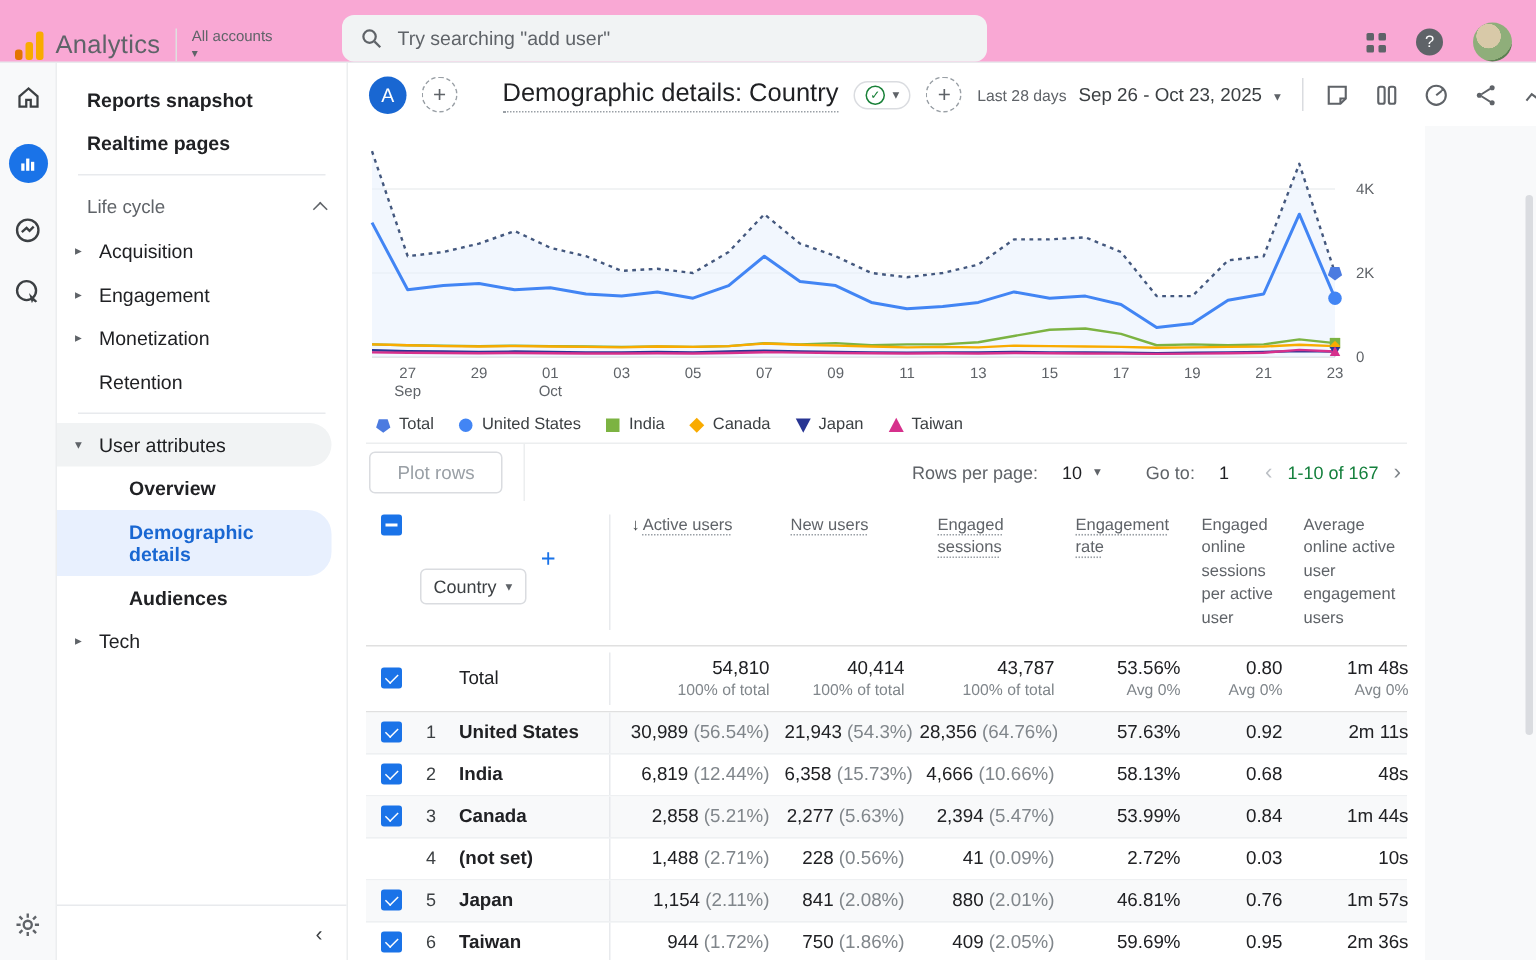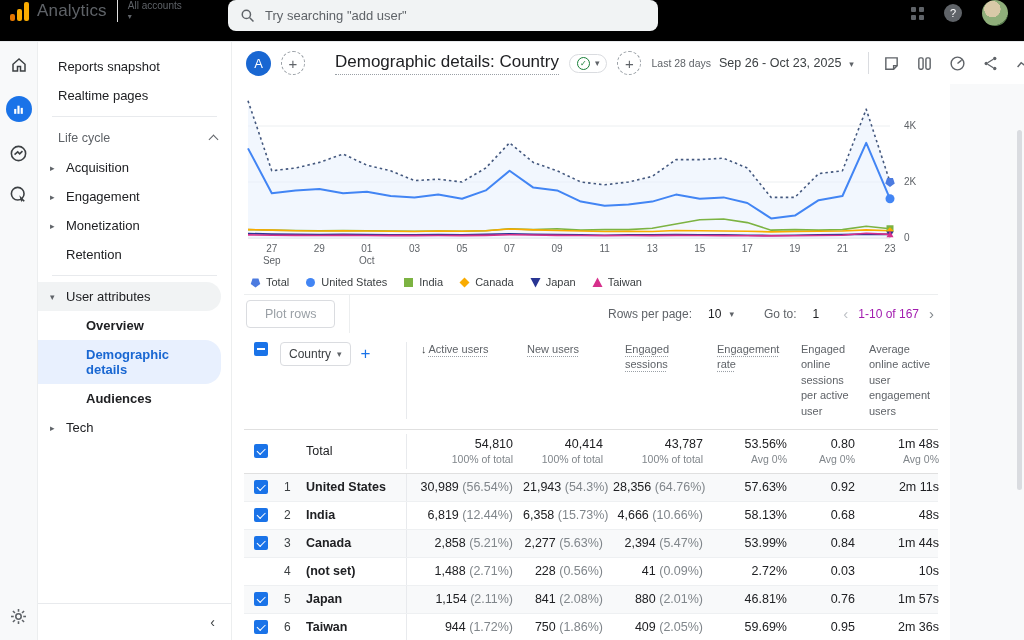--- a/index.html
+++ b/index.html
@@ -1,20 +1,20 @@
 <!DOCTYPE html>
 <html><head>
 <meta charset="utf-8">
 <style>
   * { margin:0; padding:0; box-sizing:border-box; }
   html,body { width:1024px; height:640px; overflow:hidden; background:#fff;
     font-family:"Liberation Sans","DejaVu Sans",sans-serif; color:#202124; }
 
   
-  .appbar { height:42px; display:flex; align-items:flex-start; border-bottom:1px solid #e8eaed; background:#000000; }
+  .appbar { height:42px; display:flex; align-items:flex-end; border-bottom:1px solid #e8eaed; background:#f9a8d4; }
   .brand { width:228px; display:flex; align-items:center; padding-left:10px; flex:none; }
   .ga-logo { display:flex; align-items:flex-end; gap:2px; height:20px; margin-right:8px; }
   .ga-logo i { display:block; width:5px; border-radius:2px; background:#f9ab00; }
   .ga-logo i:nth-child(1){height:7px;background:#e37400;}
   .ga-logo i:nth-child(2){height:12px;}
   .ga-logo i:nth-child(3){height:19px;}
   .brand-name { font-size:17px; color:#5f6368; letter-spacing:.2px; margin-right:10px; }
   .brand-sep { width:1px; height:22px; background:#e0e0e0; margin-right:10px; }
   .acct { display:flex; flex-direction:column; align-items:flex-start; font-size:10px; color:#5f6368; line-height:1.2; cursor:pointer; }
   .acct .caret { font-size:8px; color:#5f6368; }
@@ -27,21 +27,21 @@
   .avatar-img { width:26px; height:26px; border-radius:50%; background:radial-gradient(circle at 40% 35%, #d8c9a8 0 35%, #8fae7a 36% 70%, #5c7f52 71%); }
 
   
   .shell { display:flex; height:598px; }
   .rail { width:38px; background:#f8f9fa; border-right:1px solid #eceeef; display:flex; flex-direction:column; align-items:center; padding-top:14px; gap:22px; flex:none; }
   .rail .spacer { flex:1; }
   .rail svg { display:block; }
   .rail-active { width:26px; height:26px; background:#1a73e8; border-radius:50%; display:flex; align-items:center; justify-content:center; }
 
   .sidenav { width:194px; border-right:1px solid #eceeef; padding-top:10px; position:relative; flex:none; font-size:13px; }
-  .side-item { padding:7px 12px 7px 20px; color:#202124; cursor:pointer; }
+  .side-item { padding:7px 12px 7px 20px; color:#202124; cursor:pointer;font-weight:bold; }
   .side-div { height:1px; background:#e8eaed; margin:6px 14px; }
   .sec-head { display:flex; align-items:center; justify-content:space-between; padding:8px 14px 8px 20px; color:#5f6368; font-size:12.5px; cursor:pointer; }
   .chev-up { width:7px; height:7px; border-left:1.5px solid #5f6368; border-top:1.5px solid #5f6368; transform:rotate(45deg); margin-top:3px; }
   .exp-item { display:flex; align-items:center; gap:8px; padding:7px 10px 7px 12px; cursor:pointer; }
   .exp-item .arr { font-size:9px; color:#5f6368; width:8px; }
   .exp-item.hl { background:#f1f3f4; border-radius:0 16px 16px 0; margin-right:10px; }
   .child-item { padding:7px 10px 7px 48px; cursor:pointer;font-weight:bold; }
   .child-item.sel { background:#e8f0fe; color:#1967d2; border-radius:0 16px 16px 0; margin-right:10px; }
   .collapse-row { position:absolute; bottom:0; left:0; right:0; border-top:1px solid #e8eaed; padding:10px 16px; text-align:right; font-size:14px; color:#3c4043; cursor:pointer; }
 
@@ -75,27 +75,27 @@
   
   .controls { display:flex; align-items:center; height:38px; border-top:1px solid #eceeef; font-size:12px; color:#5f6368; }
   .plot-btn { border:1px solid #dadce0; border-radius:4px; color:#9aa0a6; font-size:12.5px; padding:6px 18px; background:#fff; margin:0 14px 0 2px; }
   .ctl-sep { width:1px; height:38px; background:#eceeef; margin-right:12px; }
   .ctl-search { display:flex; align-items:center; gap:8px; flex:1; }
   .ctl-right { display:flex; align-items:center; gap:6px; margin-left:auto; }
   .rpp-val { color:#202124; margin:0 2px 0 10px; }
   .goto-val { color:#202124; margin:0 14px 0 10px; }
   .pg-chev { font-size:15px; color:#80868b; padding:0 4px; cursor:pointer; }
   .pg-chev.dim { color:#bdc1c6; }
-  .pg-range { color:#a21caf; }
+  .pg-range { color:#15803d; }
 
   .t-grid { display:grid; grid-template-columns:36px 26px 100px 1px 106px 90px 100px 84px 68px 84px; align-items:center; }
   .thead { align-items:start; padding-top:10px; padding-bottom:10px; border-bottom:1px solid #e0e0e0; min-height:80px; }
   .col-div { width:1px; background:#e8eaed; height:100%; }
   .dim-chip-row { grid-column:2 / 4; display:flex; align-items:center; gap:10px; }
-  .dim-chip { border:1px solid #dadce0; border-radius:4px; font-size:12px; color:#3c4043; padding:4px 8px; display:flex; gap:6px; align-items:center; cursor:pointer; }
+  .dim-chip { border:1px solid #dadce0; border-radius:4px; font-size:12px; color:#3c4043; padding:4px 8px; display:flex; gap:6px; align-items:center; cursor:pointer;margin-top:36px; }
   .add-col { color:#1a73e8; font-size:17px; cursor:pointer; }
   .mh { font-size:11px; color:#5f6368; text-align:left; line-height:1.4; padding-left:14px; }
   .mh.u span.lbl { text-decoration:underline dotted #9aa0a6; text-underline-offset:3px; }
   .mh .sort { color:#3c4043; margin-right:2px; font-size:11px; }
   .mh.narrow { padding-left:22px; }
 
   .cb { width:14px; height:14px; border-radius:2px; margin-left:10px; position:relative; cursor:pointer; }
   .cb.checked, .cb.ind { background:#1a73e8; }
   .cb.checked::after { content:""; position:absolute; left:3px; top:3.5px; width:7px; height:3.5px; border-left:1.8px solid #fff; border-bottom:1.8px solid #fff; transform:rotate(-45deg); }
   .cb.ind::after { content:""; position:absolute; left:3px; top:6px; width:8px; height:2px; background:#fff; }

